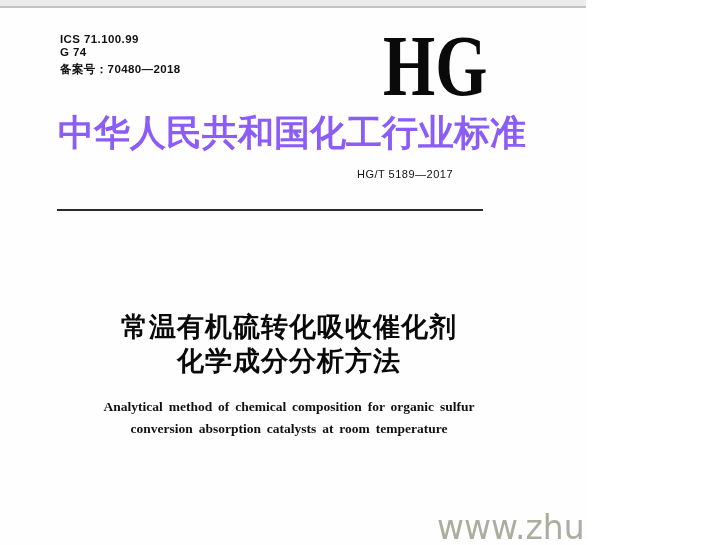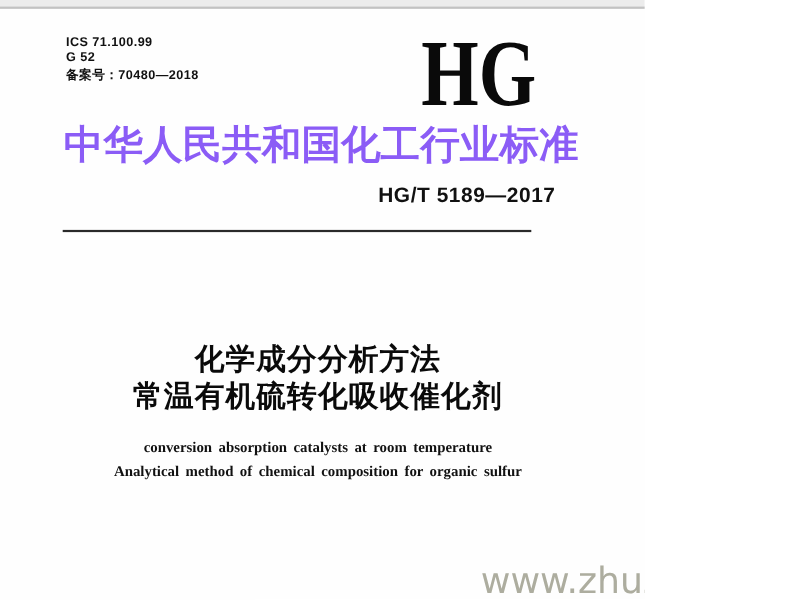--- a/index.html
+++ b/index.html
@@ -23,22 +23,22 @@
     font-size:86px;line-height:1;color:#0a0a0a;
     transform:scaleX(0.78);transform-origin:left top;white-space:nowrap;
   }
   .std-title{
     position:absolute;left:58px;top:112px;width:480px;
     font-family:"DejaVu Serif",serif;font-weight:bold;
     font-size:36px;line-height:40px;color:#8b5cf6;
     white-space:nowrap;letter-spacing:0px;
   }
   .std-number{
-    position:absolute;left:305px;top:168px;width:200px;text-align:right;
-    font-weight:bold;font-size:19px;letter-spacing:0.5px;color:#111;
+    position:absolute;left:305px;top:168px;width:200px;text-align:center;
+    font-weight:normal;font-size:11px;letter-spacing:0.5px;color:#111;
     white-space:nowrap;
   }
   .rule{
     position:absolute;left:57px;top:209px;width:426px;height:2px;
     background:#2a2a2a;
   }
   .cn-title{
     position:absolute;left:94px;top:310px;width:390px;text-align:center;
     font-family:"DejaVu Sans",sans-serif;font-weight:bold;
     font-size:27px;line-height:34px;color:#0a0a0a;letter-spacing:1px;
@@ -58,37 +58,37 @@
 </style>
 </head>
 <body>
 
 <div class="page">
 
   <div class="topbar" style="background: rgb(236, 236, 236);"></div>
 
   <div class="ics-block">
     <div>ICS 71.100.99</div>
-    <div>G 52</div>
+    <div>G 74</div>
     <div class="record">备案号：70480—2018</div>
   </div>
 
   <div class="hg-logo">HG</div>
 
   <div class="std-title">中华人民共和国化工行业标准</div>
 
   <div class="std-number">HG/T 5189—2017</div>
 
   <div class="rule"></div>
 
   <div class="cn-title">
+    <div>常温有机硫转化吸收催化剂</div>
     <div>化学成分分析方法</div>
-    <div>常温有机硫转化吸收催化剂</div>
   </div>
 
   <div class="en-title">
+    <div>Analytical method of chemical composition for organic sulfur</div>
     <div>conversion absorption catalysts at room temperature</div>
-    <div>Analytical method of chemical composition for organic sulfur</div>
   </div>
 
   <div class="watermark" style="color: rgb(173, 173, 159);">www.zhuzhuwenku.cn</div>
 
 </div>
 
 </body></html>

